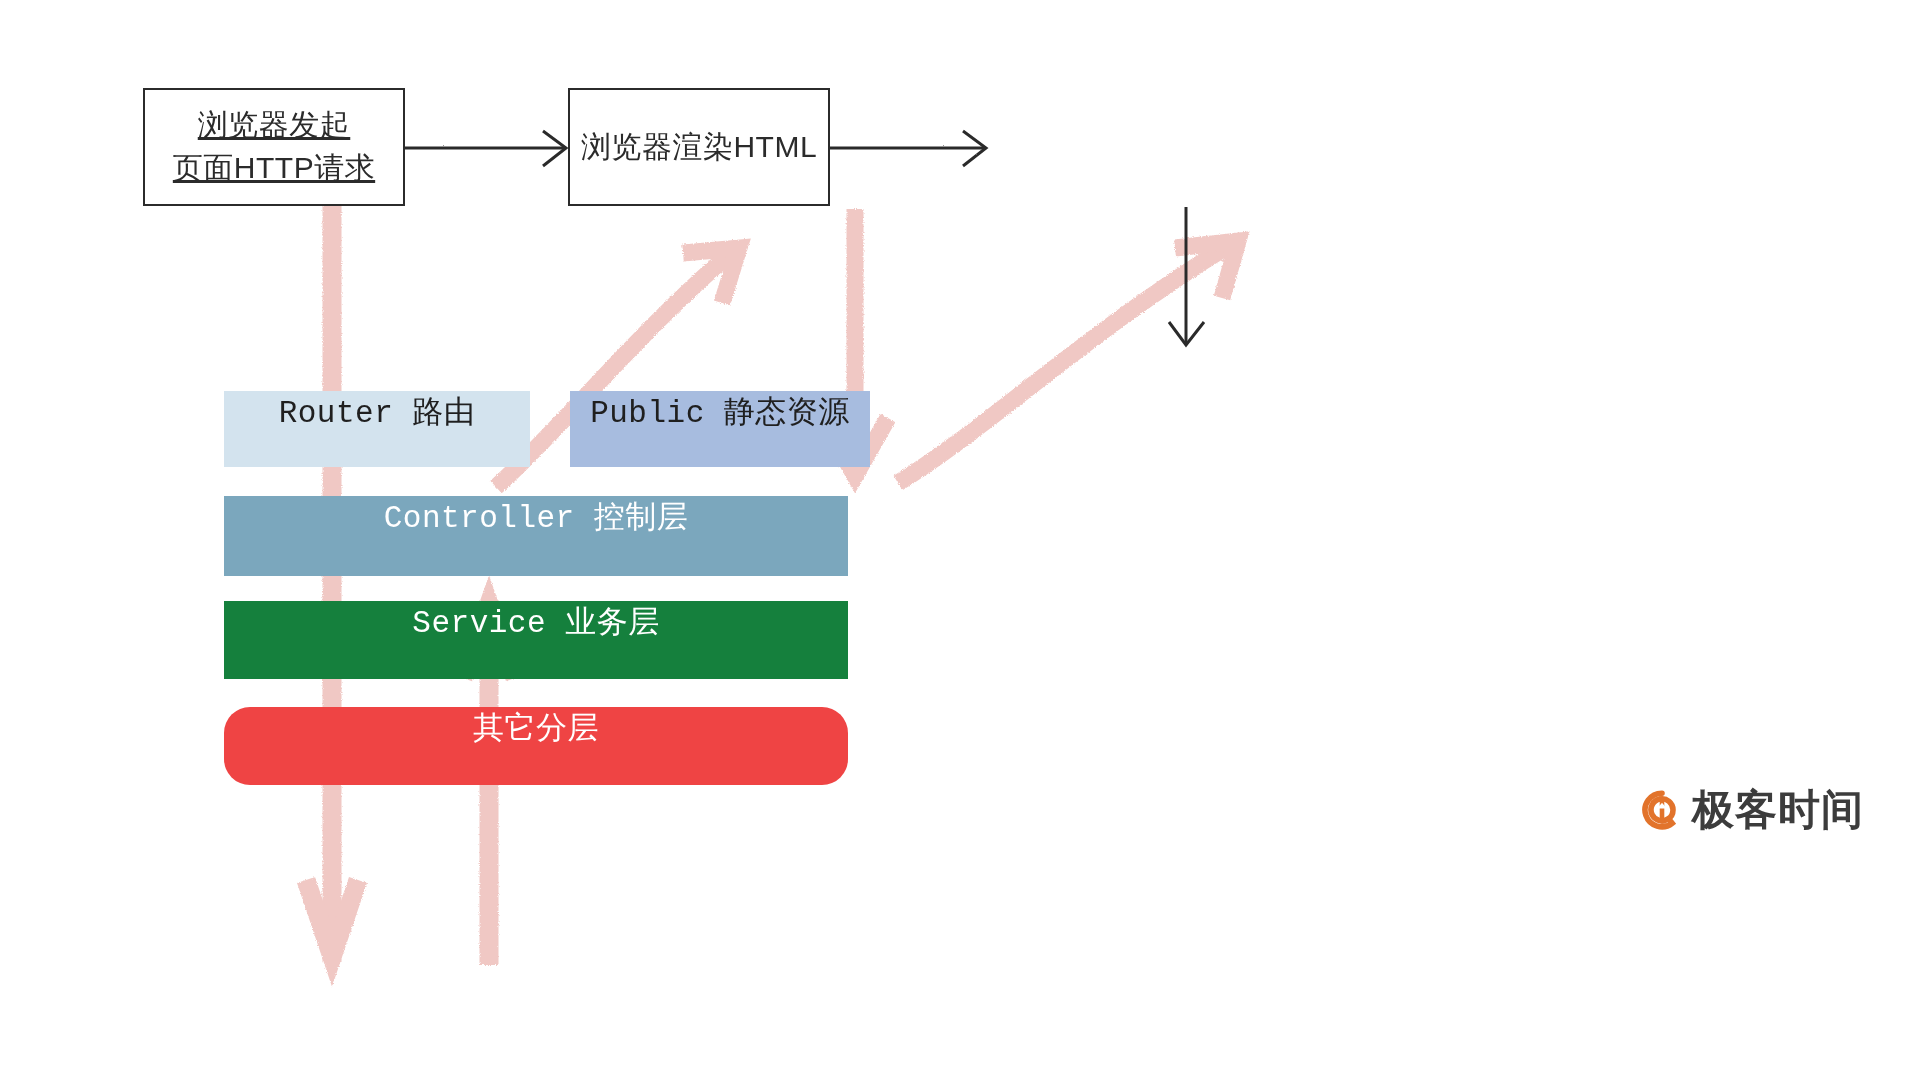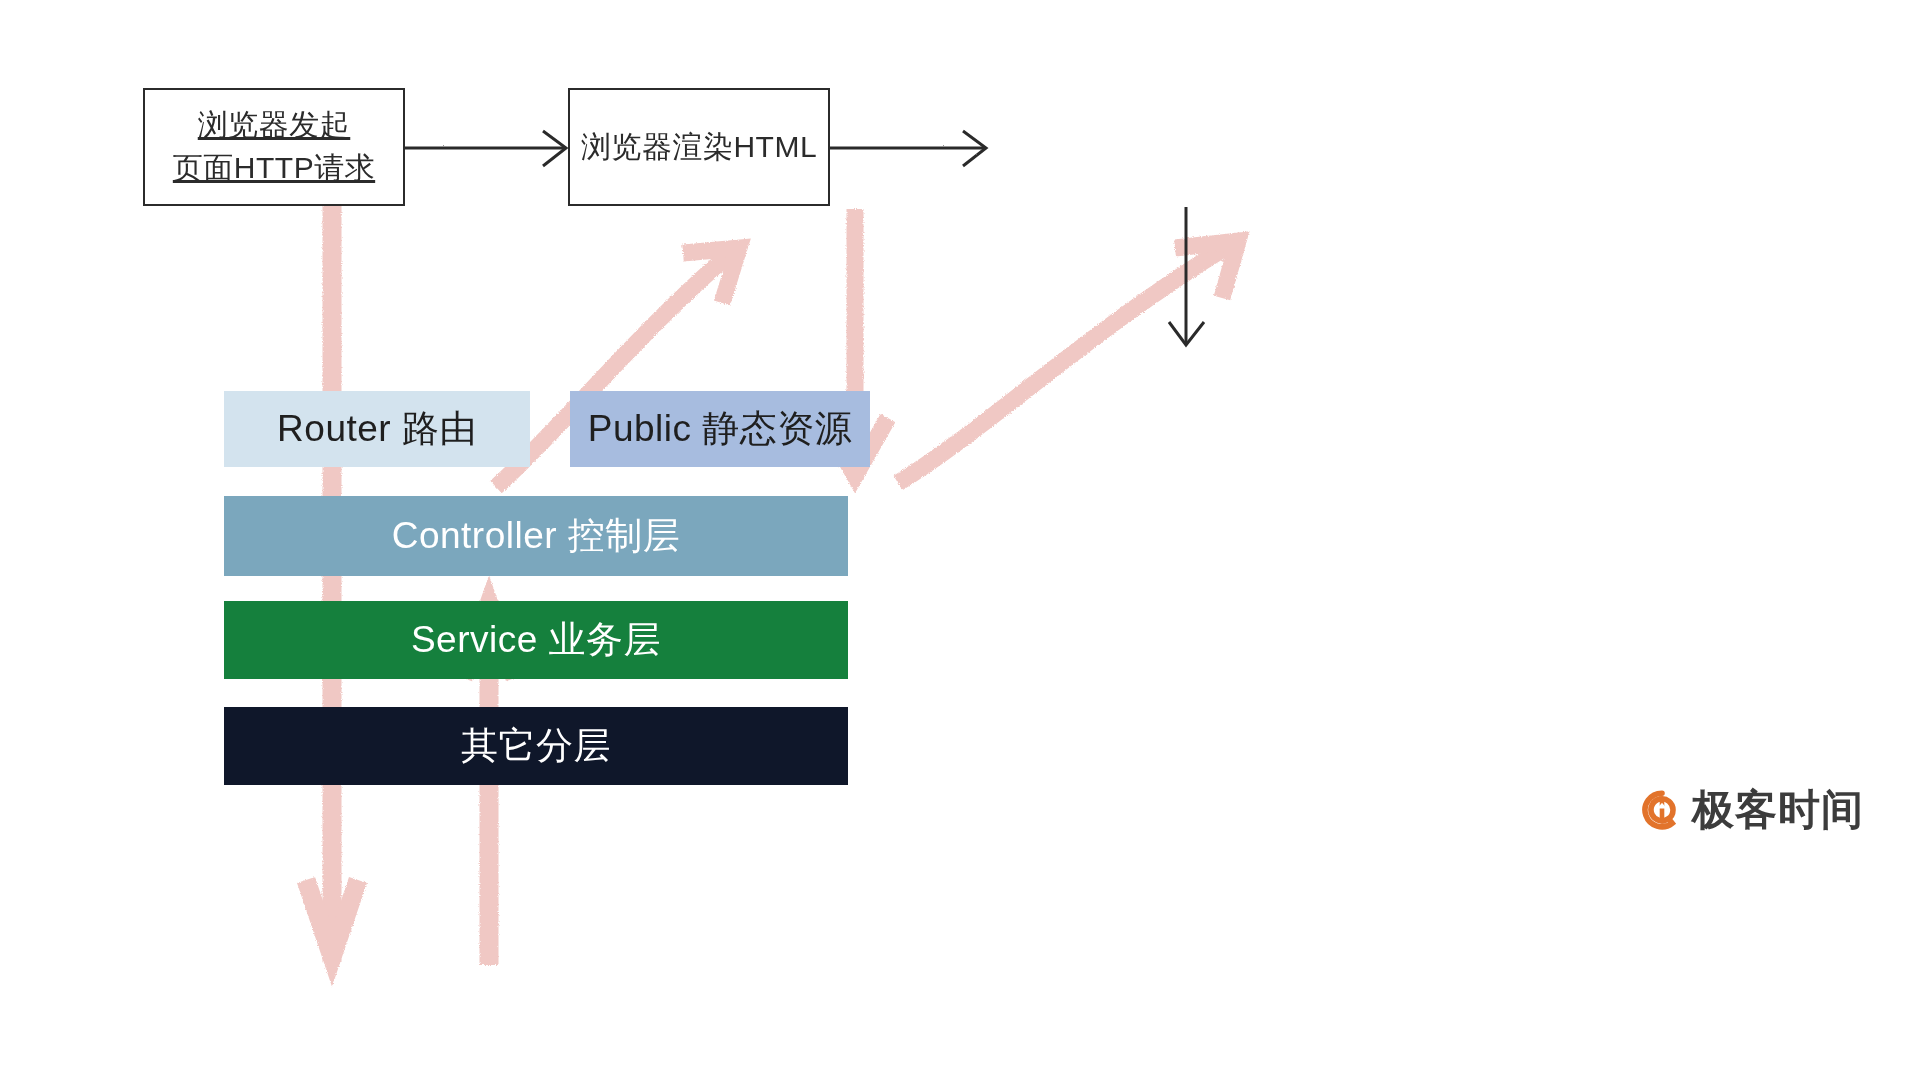--- a/index.html
+++ b/index.html
@@ -54,26 +54,26 @@
   #box-request   { left: 143px; top: 88px;  width: 262px; height: 118px; text-decoration: underline; }
   #box-render    { left: 568px; top: 88px;  width: 262px; height: 118px; }
   #box-exec      { left: 988px; top: 88px;  width: 396px; height: 118px; }
   #box-final     { left: 988px; top: 347px; width: 396px; height: 114px; }
 
   
   .layer-bar {
     position: absolute;
     box-sizing: border-box;
     display: flex;
-    align-items: center;
     justify-content: center;
     z-index: 10;
-    font-size: 37px;
+    font-size: 31px;
     letter-spacing: 0.5px;
     white-space: nowrap;
+    font-family: Liberation Mono, monospace;
   }
   #bar-router     { left: 224px; top: 391px; width: 306px; height: 76px; }
   #bar-public     { left: 570px; top: 391px; width: 300px; height: 76px; }
   #bar-controller { left: 224px; top: 496px; width: 624px; height: 80px; }
   #bar-service    { left: 224px; top: 601px; width: 624px; height: 78px; }
   #bar-other      { left: 224px; top: 707px; width: 624px; height: 78px; }
 
   
   #logo {
     position: absolute;
@@ -178,21 +178,21 @@
   </div>
   <div class="layer-bar" id="bar-public" style="background: rgb(167, 188, 223); color: rgb(31, 31, 31);">
     <span>Public  静态资源</span>
   </div>
   <div class="layer-bar" id="bar-controller" style="background: rgb(123, 167, 189); color: rgb(255, 255, 255);">
     <span>Controller 控制层</span>
   </div>
   <div class="layer-bar" id="bar-service" style="background: #15803d; color: rgb(255, 255, 255);">
     <span>Service 业务层</span>
   </div>
-  <div class="layer-bar" id="bar-other" style="background: #0f172a; color: rgb(255, 255, 255);">
+  <div class="layer-bar" id="bar-other" style="background: #ef4444; color: rgb(255, 255, 255); border-radius: 26px;">
     <span>其它分层</span>
   </div>
 
   <div id="logo">
     <span id="logo-mark">
       <svg width="40" height="40" viewBox="0 0 40 40">
         <path d="M20 3.2 A16.8 16.8 0 1 0 30.2 33.2 L26.6 28.6 A11 11 0 1 1 31 20 A11 11 0 0 1 26 29.2" fill="none" stroke="#e2732b" stroke-width="5.6" stroke-linecap="round"></path>
         <path d="M20 12.5 L20 31.5" stroke="#e2732b" stroke-width="4.6" stroke-linecap="round"></path>
         <path d="M20 12.8 L15.2 18.4 L24.8 18.4 Z" fill="#ffffff"></path>
       </svg>

